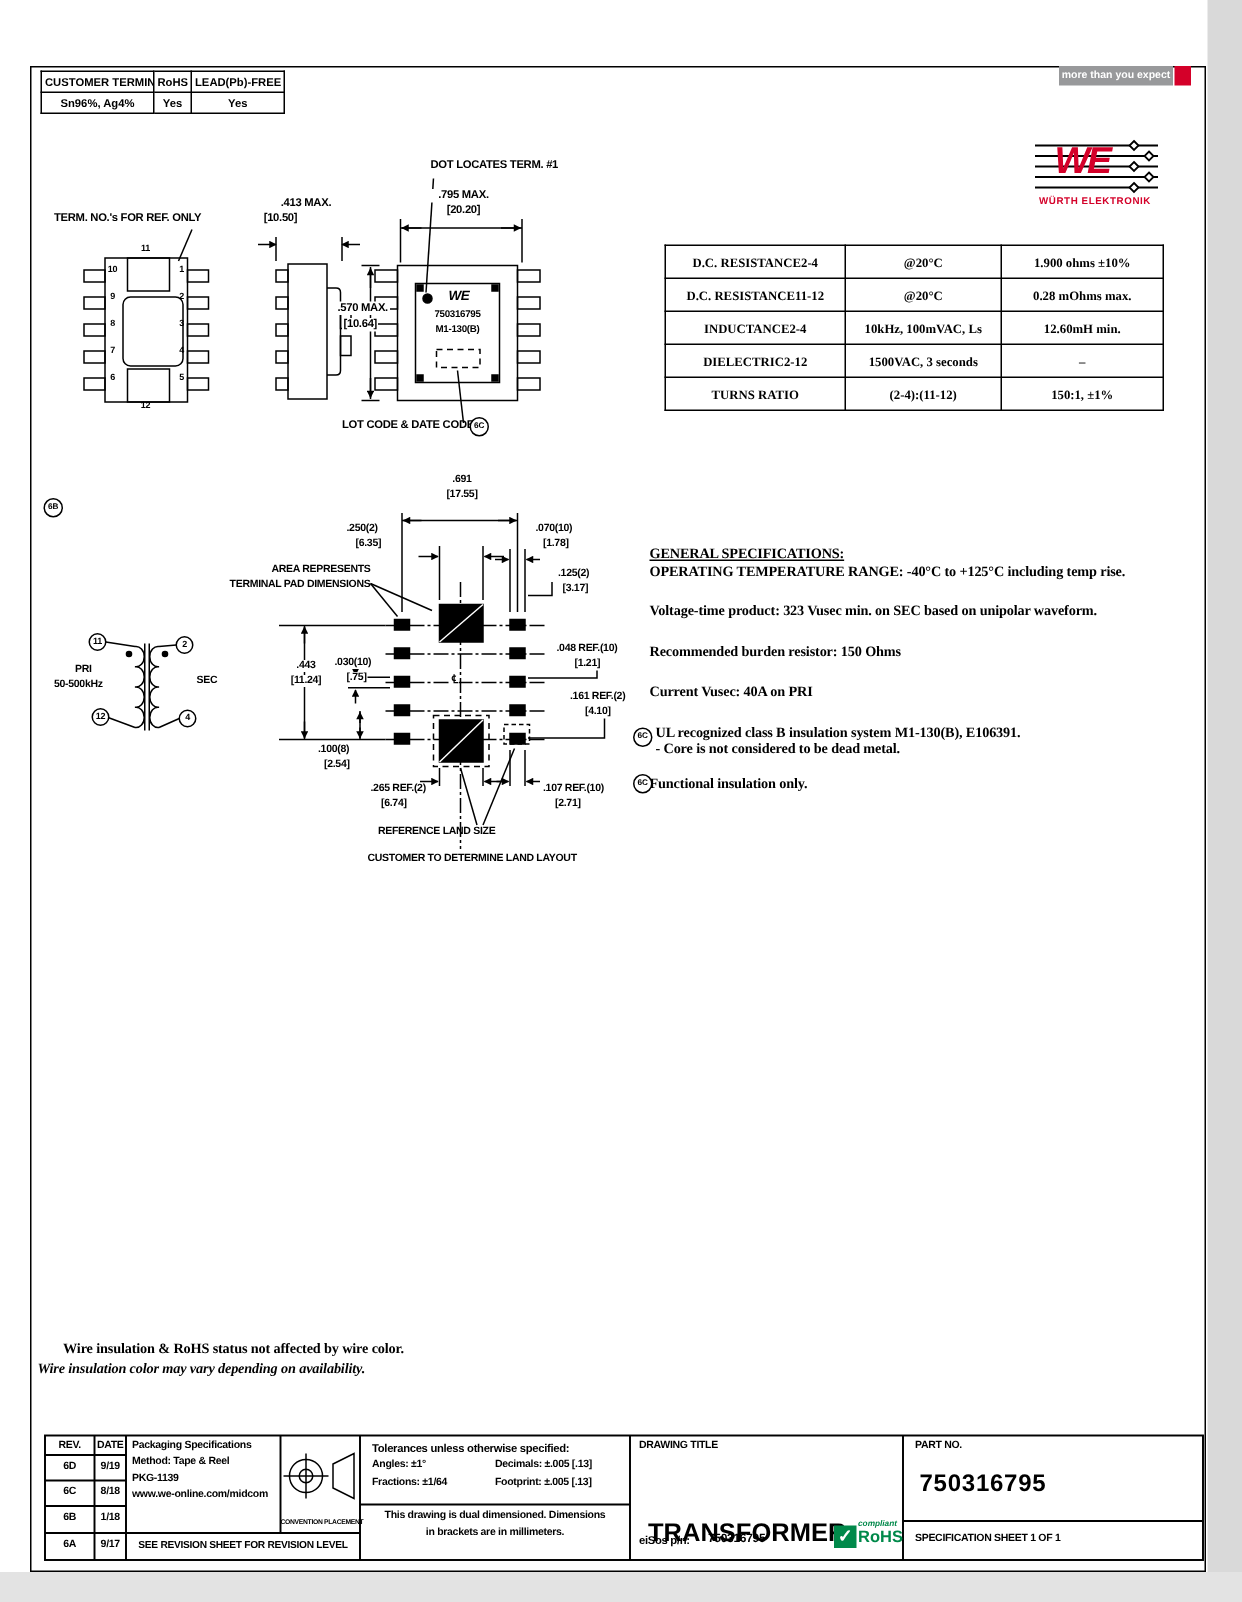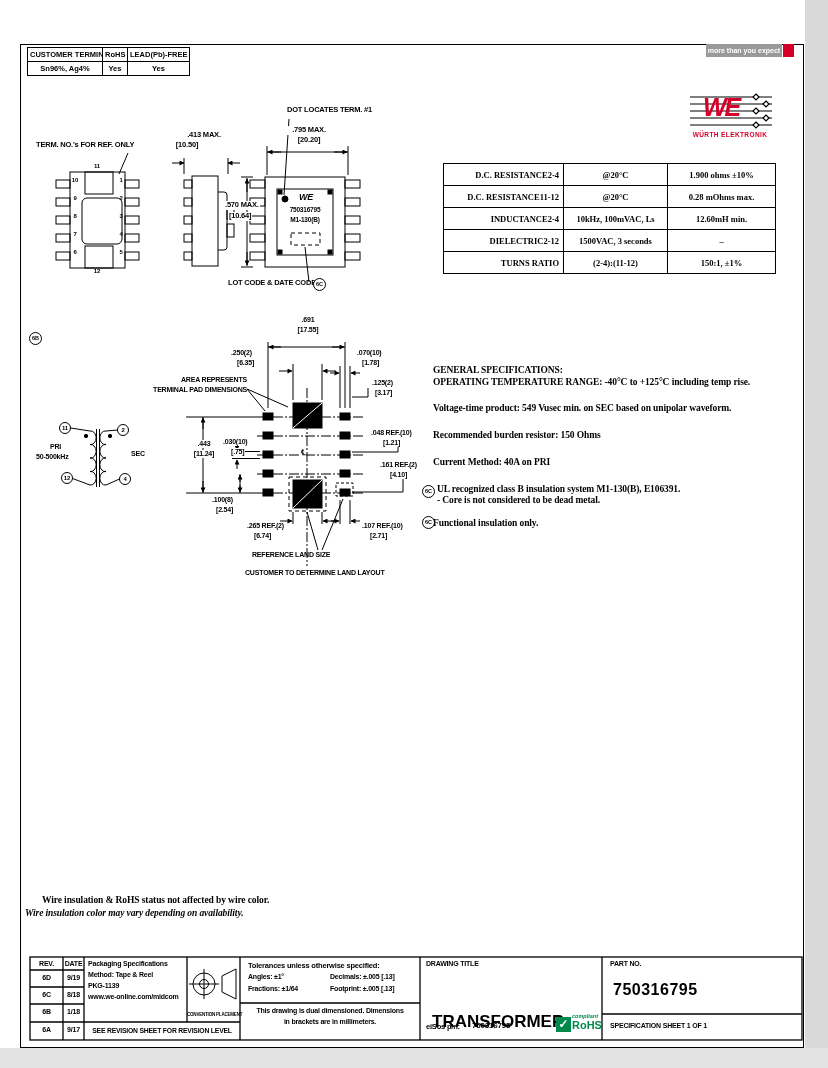--- a/index.html
+++ b/index.html
@@ -14,21 +14,21 @@
   .c{text-align:center;}
   .r{text-align:right;}
   .balloon{position:absolute;box-sizing:border-box;width:13px;height:13px;border:1px solid #000;border-radius:50%;
            background:#fff;font:bold 5.5px/11px "Liberation Sans",sans-serif;text-align:center;z-index:3;}
   .tbl{position:absolute;border-collapse:collapse;table-layout:fixed;background:#fff;}
   .tbl td{border:1px solid #000;font-weight:bold;overflow:hidden;white-space:nowrap;}
   #ct-table td{font-size:7.5px;text-align:center;height:13px;padding:0 2px;}
   #elec-table{font-family:"Liberation Serif",serif;}
   #elec-table td{font-size:8.5px;height:21px;padding:0 4px;}
   #elec-table td.hd{text-align:center;height:22px;}
-  .pc{display:flex;justify-content:flex-end;}
+  .pc{display:flex;justify-content:center;}
   .elec-title{position:absolute;left:443px;top:129px;font-family:"Liberation Serif",serif;font-weight:bold;
               font-size:11.5px;text-decoration:underline;letter-spacing:-0.2px;white-space:nowrap;}
   .gen{position:absolute;font-family:"Liberation Serif",serif;font-weight:bold;font-size:9.5px;white-space:nowrap;letter-spacing:-0.1px;}
   .banner{position:absolute;left:706px;top:44px;width:76px;height:13px;background:#98999b;
           font-weight:bold;font-size:7px;color:#fff;text-align:center;line-height:13px;letter-spacing:0;}
   .banner-red{position:absolute;left:783px;top:44px;width:11px;height:13px;background:#d40029;}
   .we-word{position:absolute;left:703px;top:93px;font-style:italic;font-weight:bold;font-size:25px;
            letter-spacing:-2px;color:#d40029;z-index:2;}
   .we-brand{position:absolute;left:686px;top:131px;width:88px;text-align:center;font-weight:bold;
             font-size:6.5px;color:#d40029;letter-spacing:0.4px;}
@@ -396,25 +396,25 @@
   <span class="lbl s7" style="left:245px;top:569px;">CUSTOMER TO DETERMINE LAND LAYOUT</span>
 
   <span class="lbl s7" style="left:50px;top:443px;">PRI</span>
   <span class="lbl s7" style="left:36px;top:453px;">50-500kHz</span>
   <span class="lbl s7" style="left:131px;top:450px;">SEC</span>
   <span class="lbl s6 c" style="left:60px;top:425px;width:10px;">11</span>
   <span class="lbl s6 c" style="left:118px;top:427px;width:10px;">2</span>
   <span class="lbl s6 c" style="left:62px;top:475px;width:10px;">12</span>
   <span class="lbl s6 c" style="left:120px;top:476px;width:10px;">4</span>
 
-  <span class="gen" style="left:433px;top:365px;">GENERAL SPECIFICATIONS:</span>
+  <span class="gen" style="left:433px;top:365px;text-decoration:underline;">GENERAL SPECIFICATIONS:</span>
   <span class="gen" style="left:433px;top:377px;">OPERATING TEMPERATURE RANGE: -40°C to +125°C including temp rise.</span>
-  <span class="gen" style="left:433px;top:403px;">Voltage-time product: 549 Vusec min. on SEC based on unipolar waveform.</span>
+  <span class="gen" style="left:433px;top:403px;">Voltage-time product: 323 Vusec min. on SEC based on unipolar waveform.</span>
   <span class="gen" style="left:433px;top:430px;">Recommended burden resistor: 150 Ohms</span>
-  <span class="gen" style="left:433px;top:457px;">Current Method: 40A on PRI</span>
+  <span class="gen" style="left:433px;top:457px;">Current Vusec: 40A on PRI</span>
   <div class="balloon" style="left:422px;top:485px;">6C</div>
   <span class="gen" style="left:437px;top:484px;">UL recognized class B insulation system M1-130(B), E106391.</span>
   <span class="gen" style="left:437px;top:495px;">- Core is not considered to be dead metal.</span>
   <div class="balloon" style="left:422px;top:516px;">6C</div>
   <span class="gen" style="left:433px;top:518px;">Functional insulation only.</span>
 
   <span class="gen" style="left:42px;top:895px;">Wire insulation &amp; RoHS status not affected by wire color.</span>
   <span class="gen" style="left:25px;top:908px;font-style:italic;">Wire insulation color may vary depending on availability.</span>
 
   <span class="tb c" style="left:30px;top:960px;width:33px;">REV.</span>

